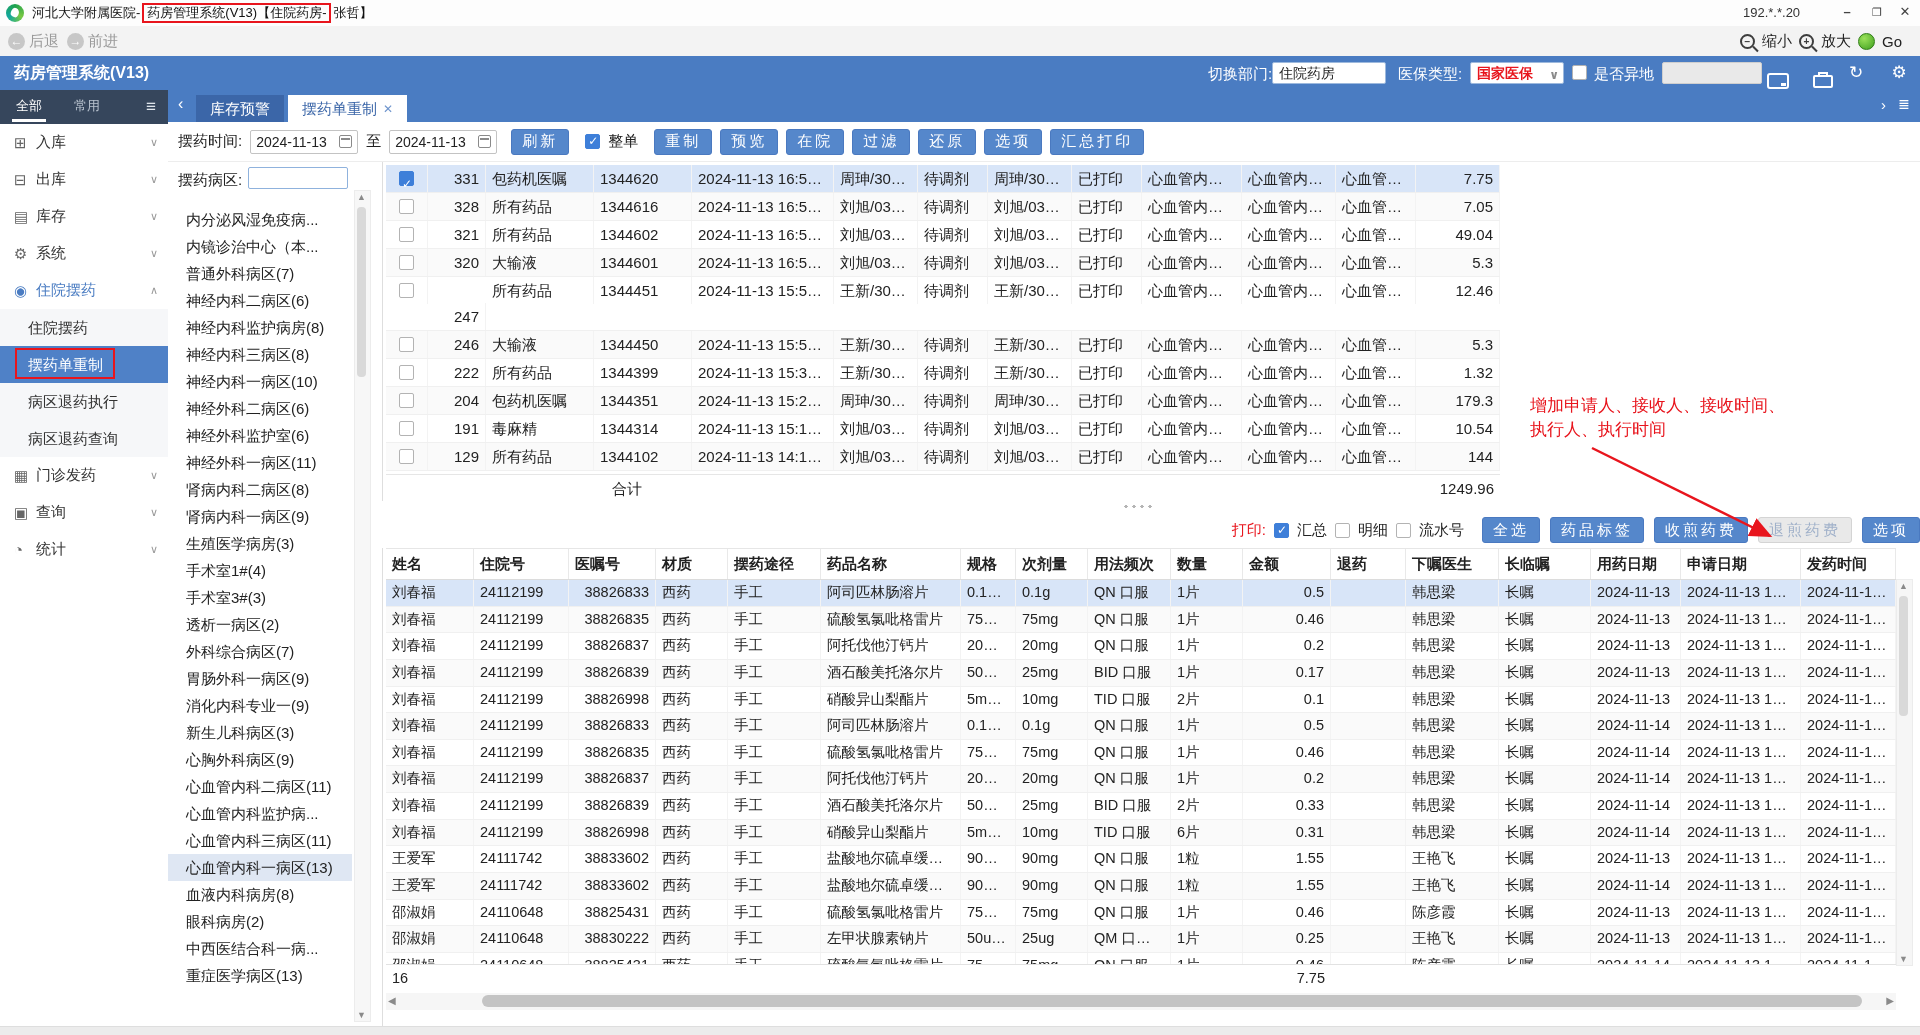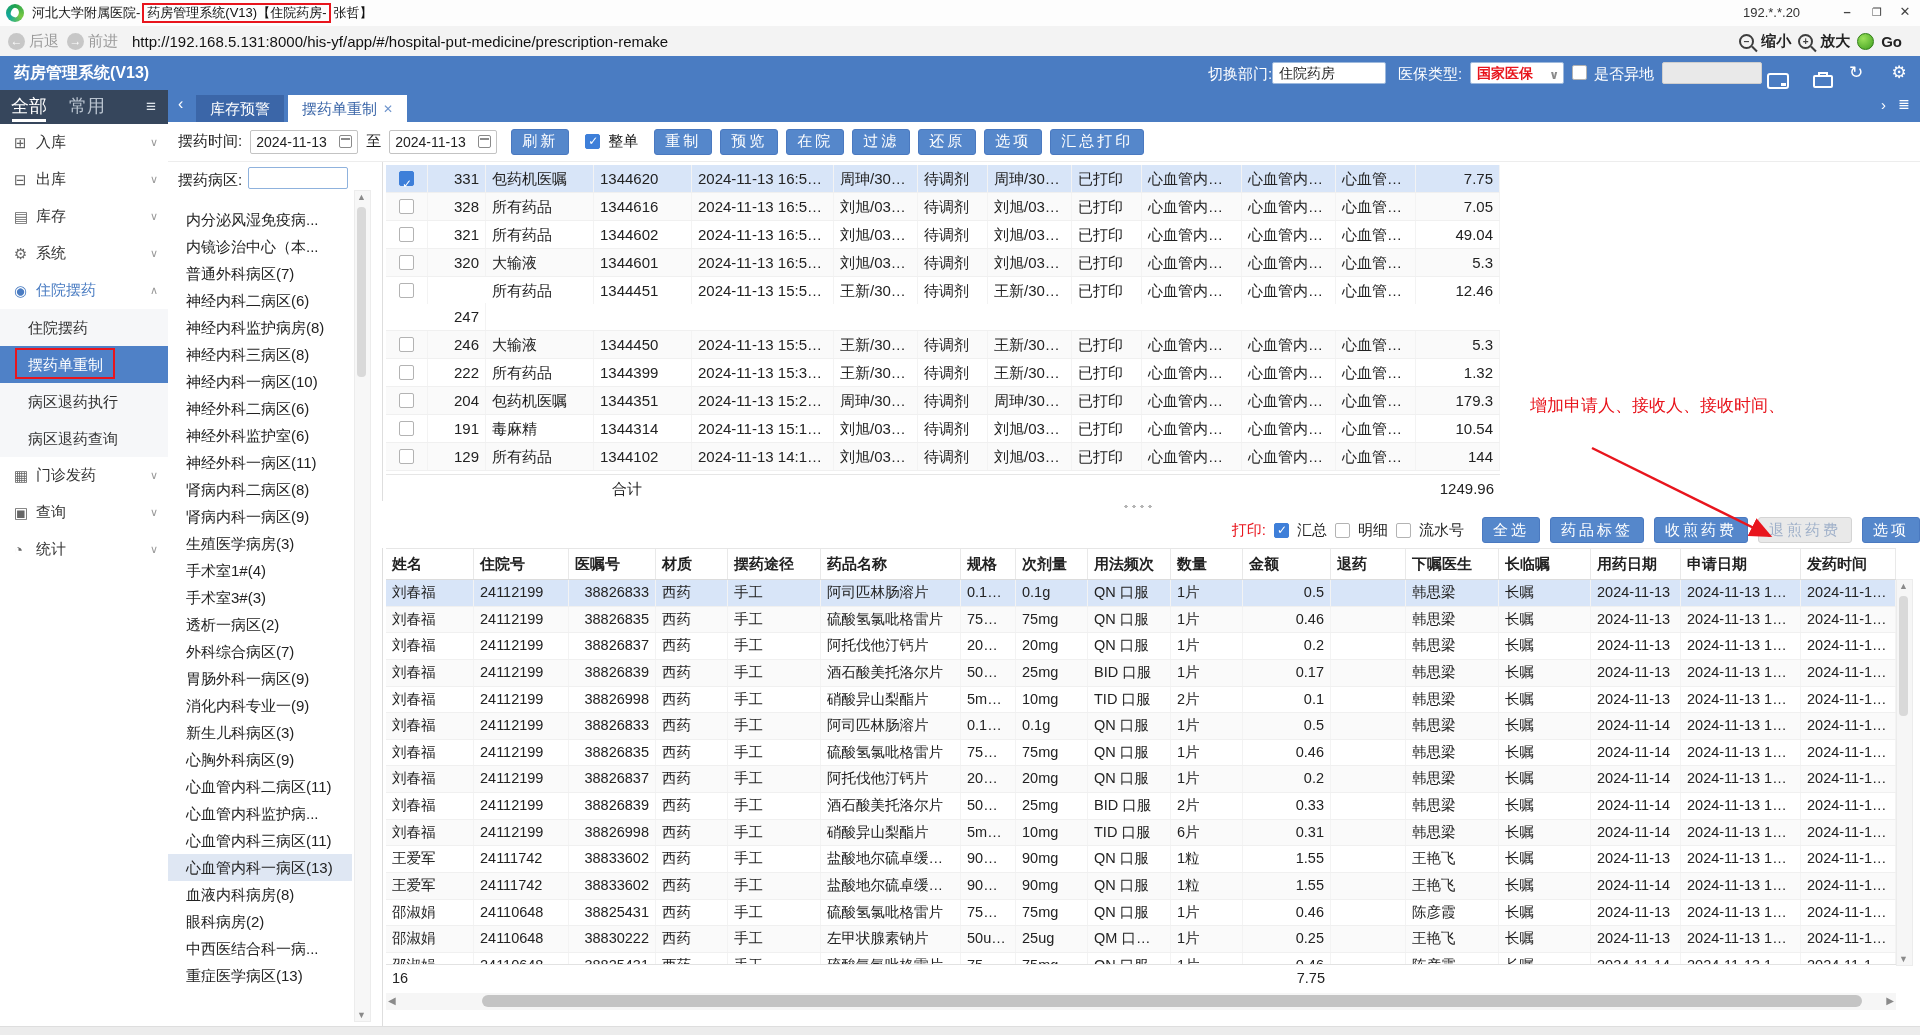--- a/index.html
+++ b/index.html
@@ -20,21 +20,21 @@
   .wmax::before{content:"❐";font-size:11px;}
   .wclose::before{content:"✕";}
   
   #addressbar{left:0;top:26px;width:1920px;height:30px;background:#f3f3f3;border-bottom:1px solid #d8d8d8;
               display:flex;align-items:center;}
   .navgrp{display:flex;align-items:center;margin-left:8px;gap:4px;color:#9a9a9a;}
   .navball{width:17px;height:17px;border-radius:50%;background:#c7c7c7;color:#fff;font-size:12px;
            display:flex;align-items:center;justify-content:center;}
   .navball.fwd::before{content:"→";} .navball.bck::before{content:"←";}
   #url{margin-left:14px;font-size:15px;color:#111;}
-  #ab-right{position:absolute;right:18px;top:0;height:30px;display:flex;align-items:center;gap:7px;font-weight:bold;}
+  #ab-right{position:absolute;right:18px;top:0;height:30px;display:flex;align-items:center;gap:7px;}
   .mag{position:relative;width:11px;height:11px;border:2px solid #3d3d3d;border-radius:50%;}
   .mag::after{content:"";position:absolute;width:7px;height:2px;background:#3d3d3d;transform:rotate(45deg);right:-6px;bottom:-3px;}
   .mag i{position:absolute;inset:0;display:flex;align-items:center;justify-content:center;font-style:normal;font-size:10px;font-weight:bold;color:#3d3d3d;}
   .mag.minus i::before{content:"−";} .mag.plus i::before{content:"+";}
   #greendot{width:15px;height:15px;border-radius:50%;background:radial-gradient(circle at 35% 30%,#9be25a,#3f9f1f);border:1px solid #2f7d15;}
   
   #appheader{left:0;top:56px;width:1920px;height:34px;background:#4a7cc2;color:#fff;}
   #app-title{position:absolute;left:14px;top:7px;font-weight:bold;font-size:16px;}
   .hlabel{position:absolute;top:9px;font-size:15px;color:#fff;}
   .hinput{position:absolute;top:6px;height:20px;background:#fff;border:1px solid #9db9dd;border-radius:2px;
@@ -43,21 +43,21 @@
   .hsel-arrow{position:absolute;right:4px;top:2px;color:#8a8a8a;font-size:12px;}
   .hicon{position:absolute;top:7px;width:22px;height:20px;color:#fff;text-align:center;line-height:20px;font-size:16px;}
   .ic-card{border:2px solid #fff;border-radius:3px;width:18px;height:12px;top:10px;position:absolute;}
   .ic-card::after{content:"";position:absolute;right:1px;bottom:1px;width:5px;height:3px;background:#fff;}
   .ic-printer{position:absolute;top:12px;width:16px;height:9px;border:2px solid #fff;border-radius:2px;}
   .ic-printer::before{content:"";position:absolute;left:3px;top:-5px;width:6px;height:3px;border:2px solid #fff;border-bottom:none;}
   .glyph{font-size:17px;line-height:20px;}
   
   #sidebar{left:0;top:90px;width:168px;height:936px;background:#fff;border-right:1px solid #e0e0e0;}
   #side-tabs{height:34px;background:#36465c;display:flex;align-items:stretch;color:#b9c3cf;}
-  .stab{width:58px;text-align:center;line-height:32px;font-size:18px;position:relative;}
+  .stab{width:58px;text-align:center;line-height:32px;font-size:13px;position:relative;}
   .stab.on{color:#fff;}
   .stab.on::after{content:"";position:absolute;left:12px;right:12px;bottom:2px;height:3px;background:#fff;}
   #side-burger{margin-left:auto;color:#dfe5ec;font-size:17px;line-height:34px;padding-right:12px;}
   #side-burger::before{content:"≡";}
   .m-item{height:37px;display:flex;align-items:center;padding:0 10px 0 14px;color:#333;}
   .m-item .m-ic{width:22px;color:#666;font-size:15px;}
   .m-item.act{color:#4a7cc2;} .m-item.act .m-ic{color:#4a7cc2;}
   .m-lb{flex:1;font-size:15px;}
   .m-ch{color:#999;font-size:11px;}
   .m-ch::before{content:"∨";} .m-ch.up::before{content:"∧";}
@@ -157,21 +157,20 @@
 
 <div class="abs" id="addressbar">
   <span class="navgrp">
     <span class="navball bck"></span>
     <span>后退</span>
   </span>
   <span class="navgrp">
     <span class="navball fwd"></span>
     <span>前进</span>
   </span>
-  <span id="url">http://192.168.5.131:8000/his-yf/app/#/hospital-put-medicine/prescription-remake</span>
   <span id="ab-right">
     <span class="mag minus">
         <i></i>
       </span>
     <span>缩小</span>
     <span class="mag plus">
         <i></i>
       </span>
     <span>放大</span>
     <span id="greendot"></span>
@@ -829,20 +828,21 @@
   <span class="sb-arrow" style="bottom:1px;">▼</span>
 </div>
 <div class="abs" id="det-hsb">
   <span class="harrow" style="left:2px;">◀</span>
   <span class="thumb"></span>
   <span class="harrow" style="right:2px;">▶</span>
 </div>
 
 <div class="abs" id="annot">
   <div>增加申请人、接收人、接收时间、</div>
+  <div>执行人、执行时间</div>
 </div>
 <svg class="abs" id="annot-arrow" viewBox="0 0 240 120">
   <defs>
       <marker id="ah" markerWidth="10" markerHeight="8" refX="8" refY="4" orient="auto">
     <polygon points="0 0, 9 4, 0 8" fill="#e8151d"></polygon>
       </marker>
     </defs>
   <line x1="32" y1="18" x2="210" y2="106" stroke="#e8151d" stroke-width="2.5" marker-end="url(#ah)"></line>
 </svg>
 

